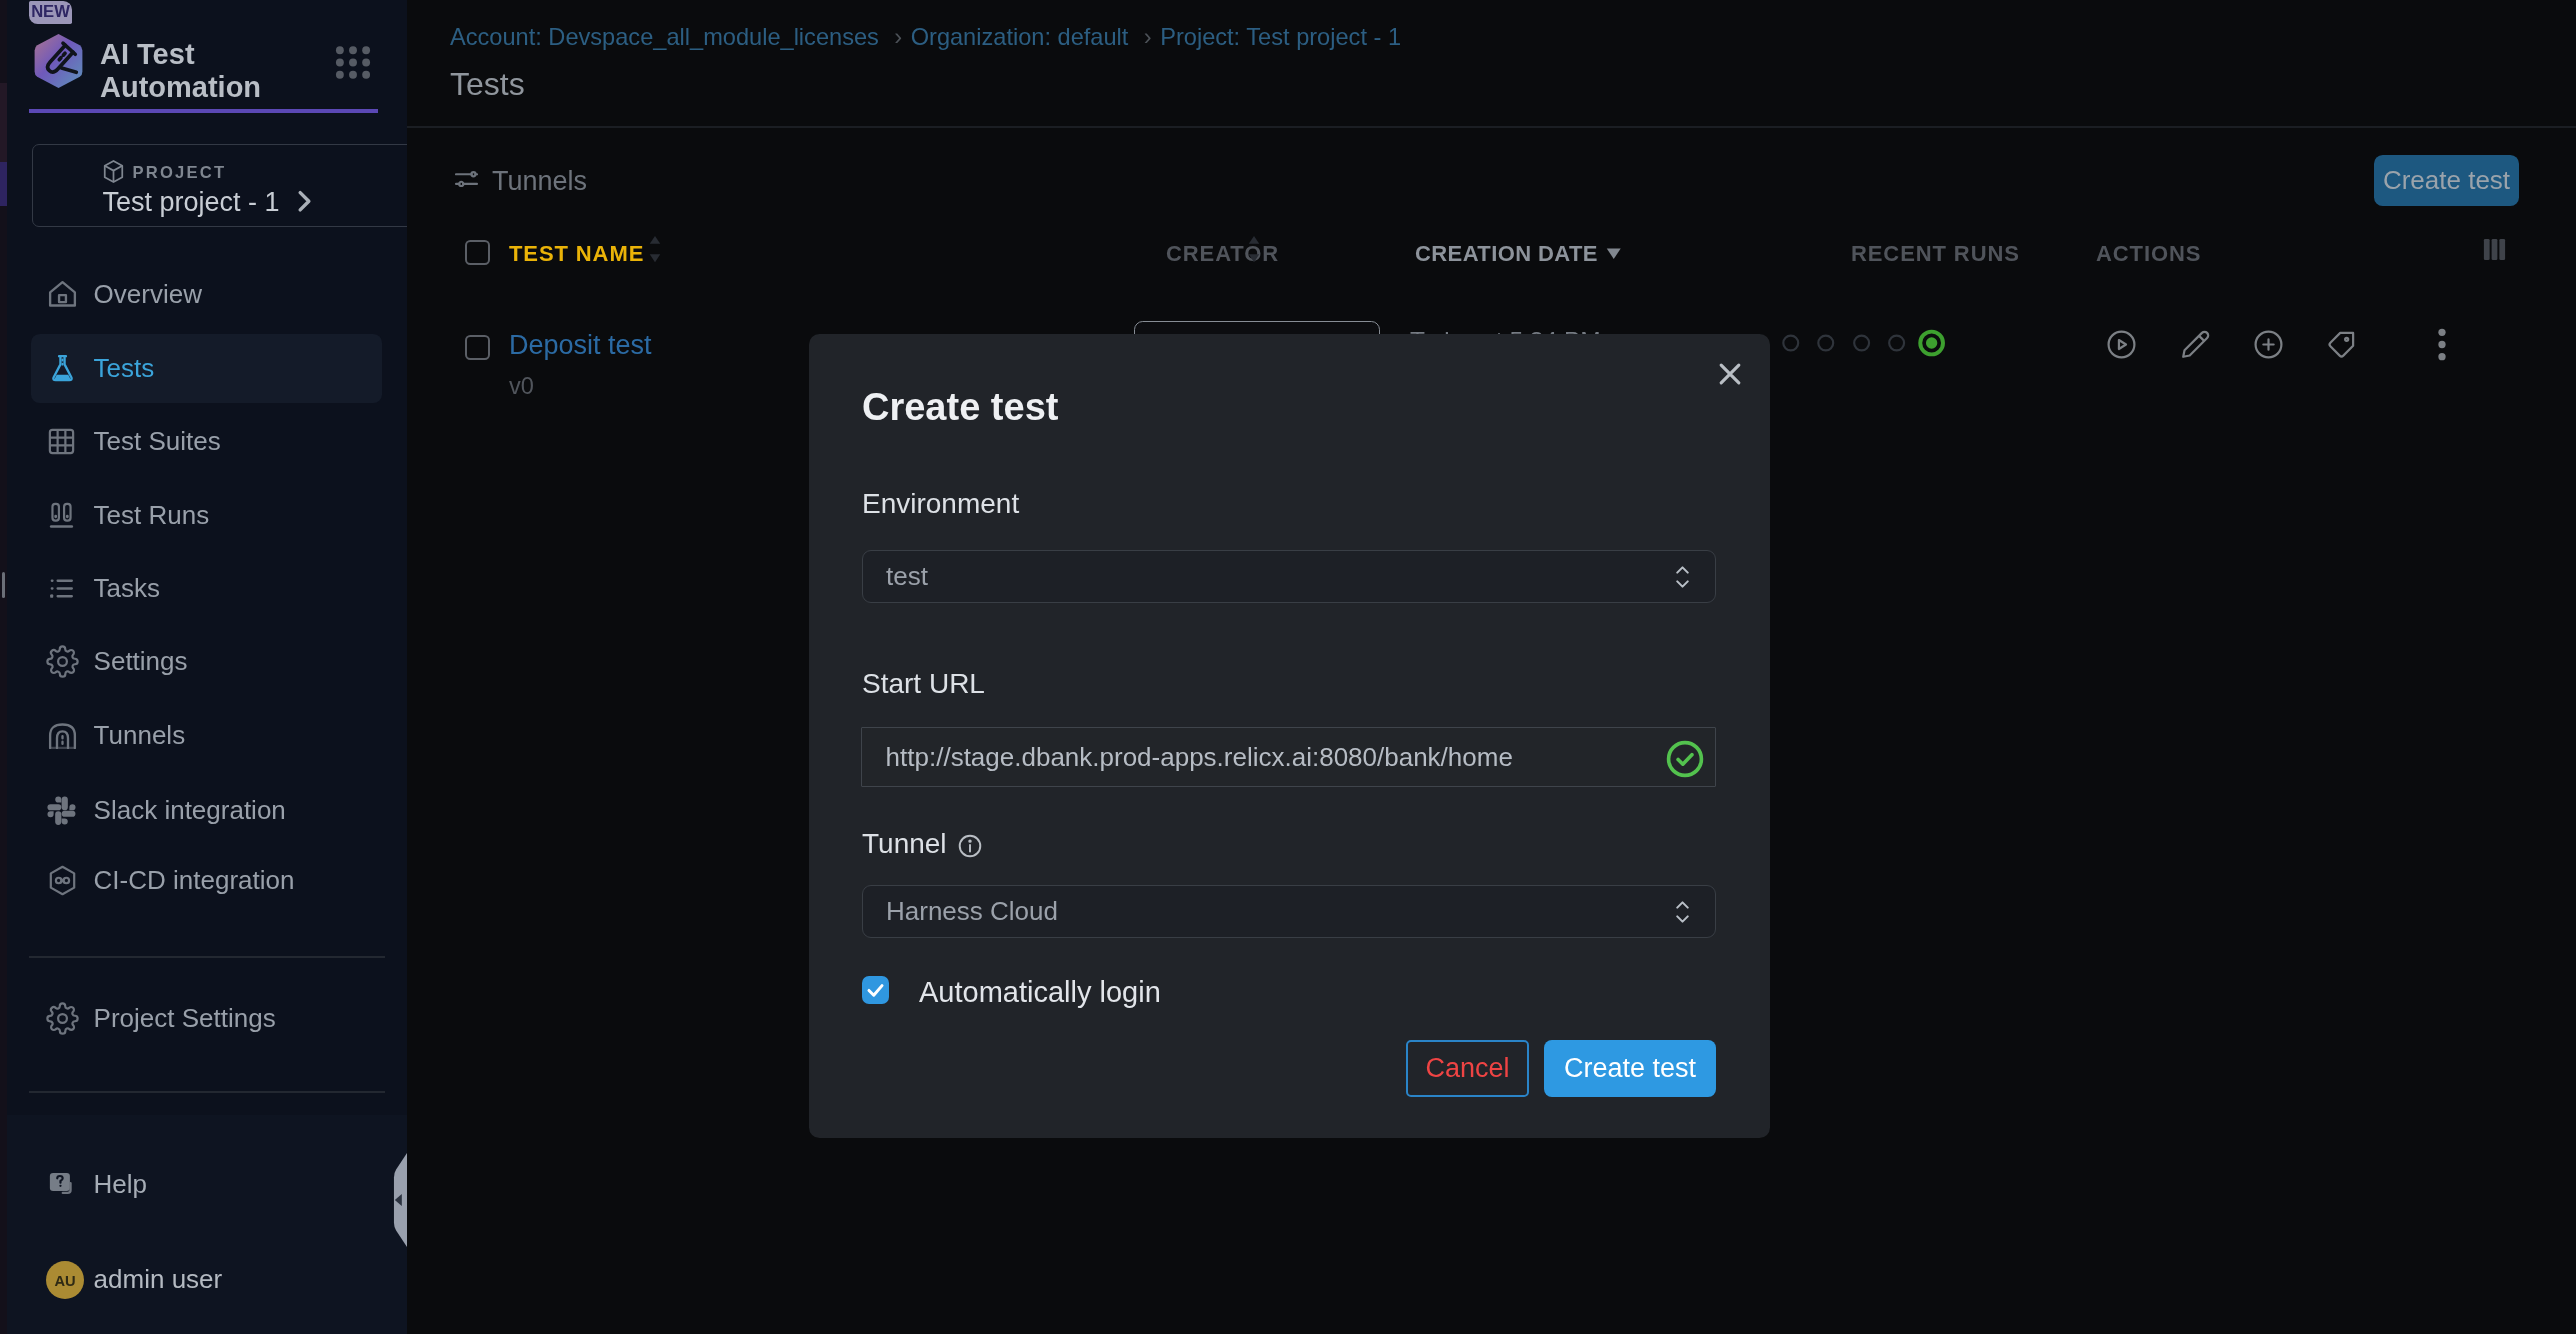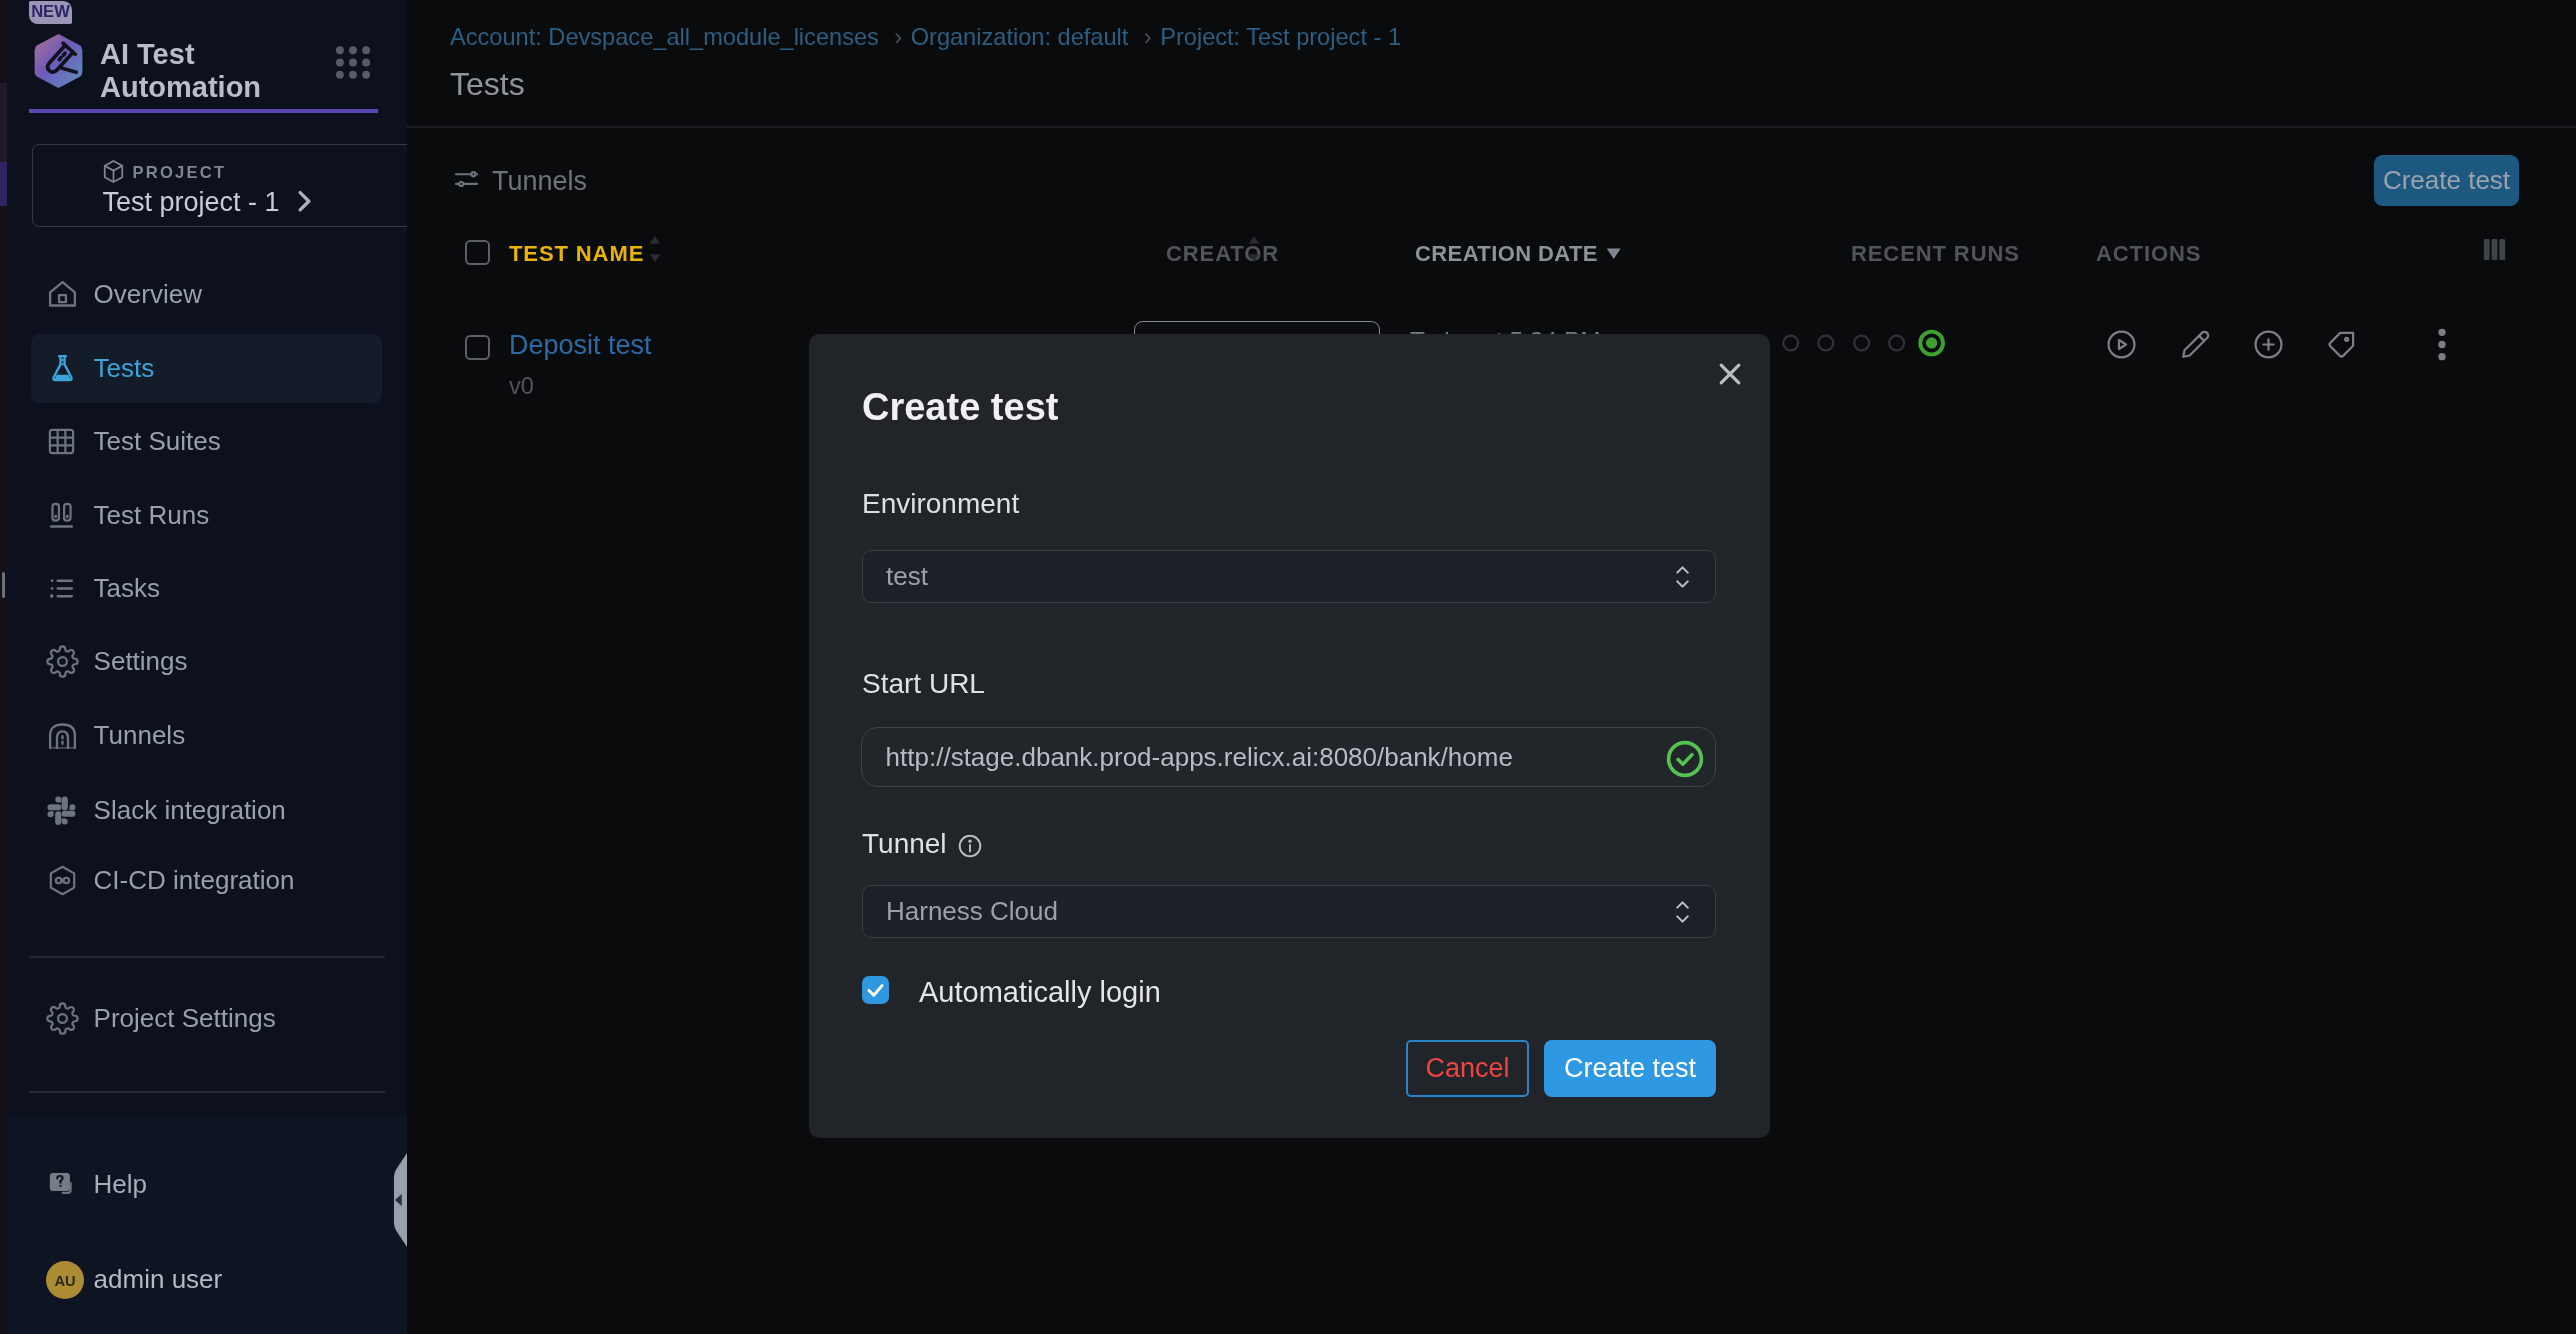--- a/index.html
+++ b/index.html
@@ -291,21 +291,21 @@
   <div class="msel" style="top:216px;">test
     <svg class="abs" style="right:21px;top:12.2px;" width="23" height="28" viewBox="0 0 26 32">
       <g fill="none" stroke="#b9bfc7" stroke-width="2.4" stroke-linecap="round" stroke-linejoin="round">
         <path d="M7 11 L13 5 L19 11"></path>
           <path d="M7 21 L13 27 L19 21"></path>
       </g>
     </svg>
   </div>
 
   <div class="abs mlabel" style="left:53px;top:334px;">Start URL</div>
-  <div class="abs" style="left:52px;top:393px;width:855px;height:60px;background:#222529;border:1.7px solid #3f444b;border-radius:17px;
+  <div class="abs" style="left:52px;top:393px;width:855px;height:60px;background:#222529;border:1.7px solid #3f444b;border-radius:1px;
     display:flex;align-items:center;padding:0 23.6px;font-size:26px;color:#b6bcc4;">http://stage.dbank.prod-apps.relicx.ai:8080/bank/home</div>
   <svg class="abs" style="left:857px;top:406px;" width="38" height="38" viewBox="0 0 44 44">
     <circle cx="22" cy="22" r="19" fill="none" stroke="#53c24e" stroke-width="4.2"></circle>
     <path d="M14 22.5 L19.5 28 L30 17" fill="none" stroke="#53c24e" stroke-width="4.2" stroke-linecap="round" stroke-linejoin="round"></path>
   </svg>
 
   <div class="abs mlabel" style="left:53px;top:494px;">Tunnel</div>
   <svg class="abs" style="left:148px;top:499px;" width="26" height="26" viewBox="0 0 24 24">
     <g fill="none" stroke="#b9bec4" stroke-width="1.8" stroke-linecap="round">
       <circle cx="12" cy="12" r="9.5"></circle>

